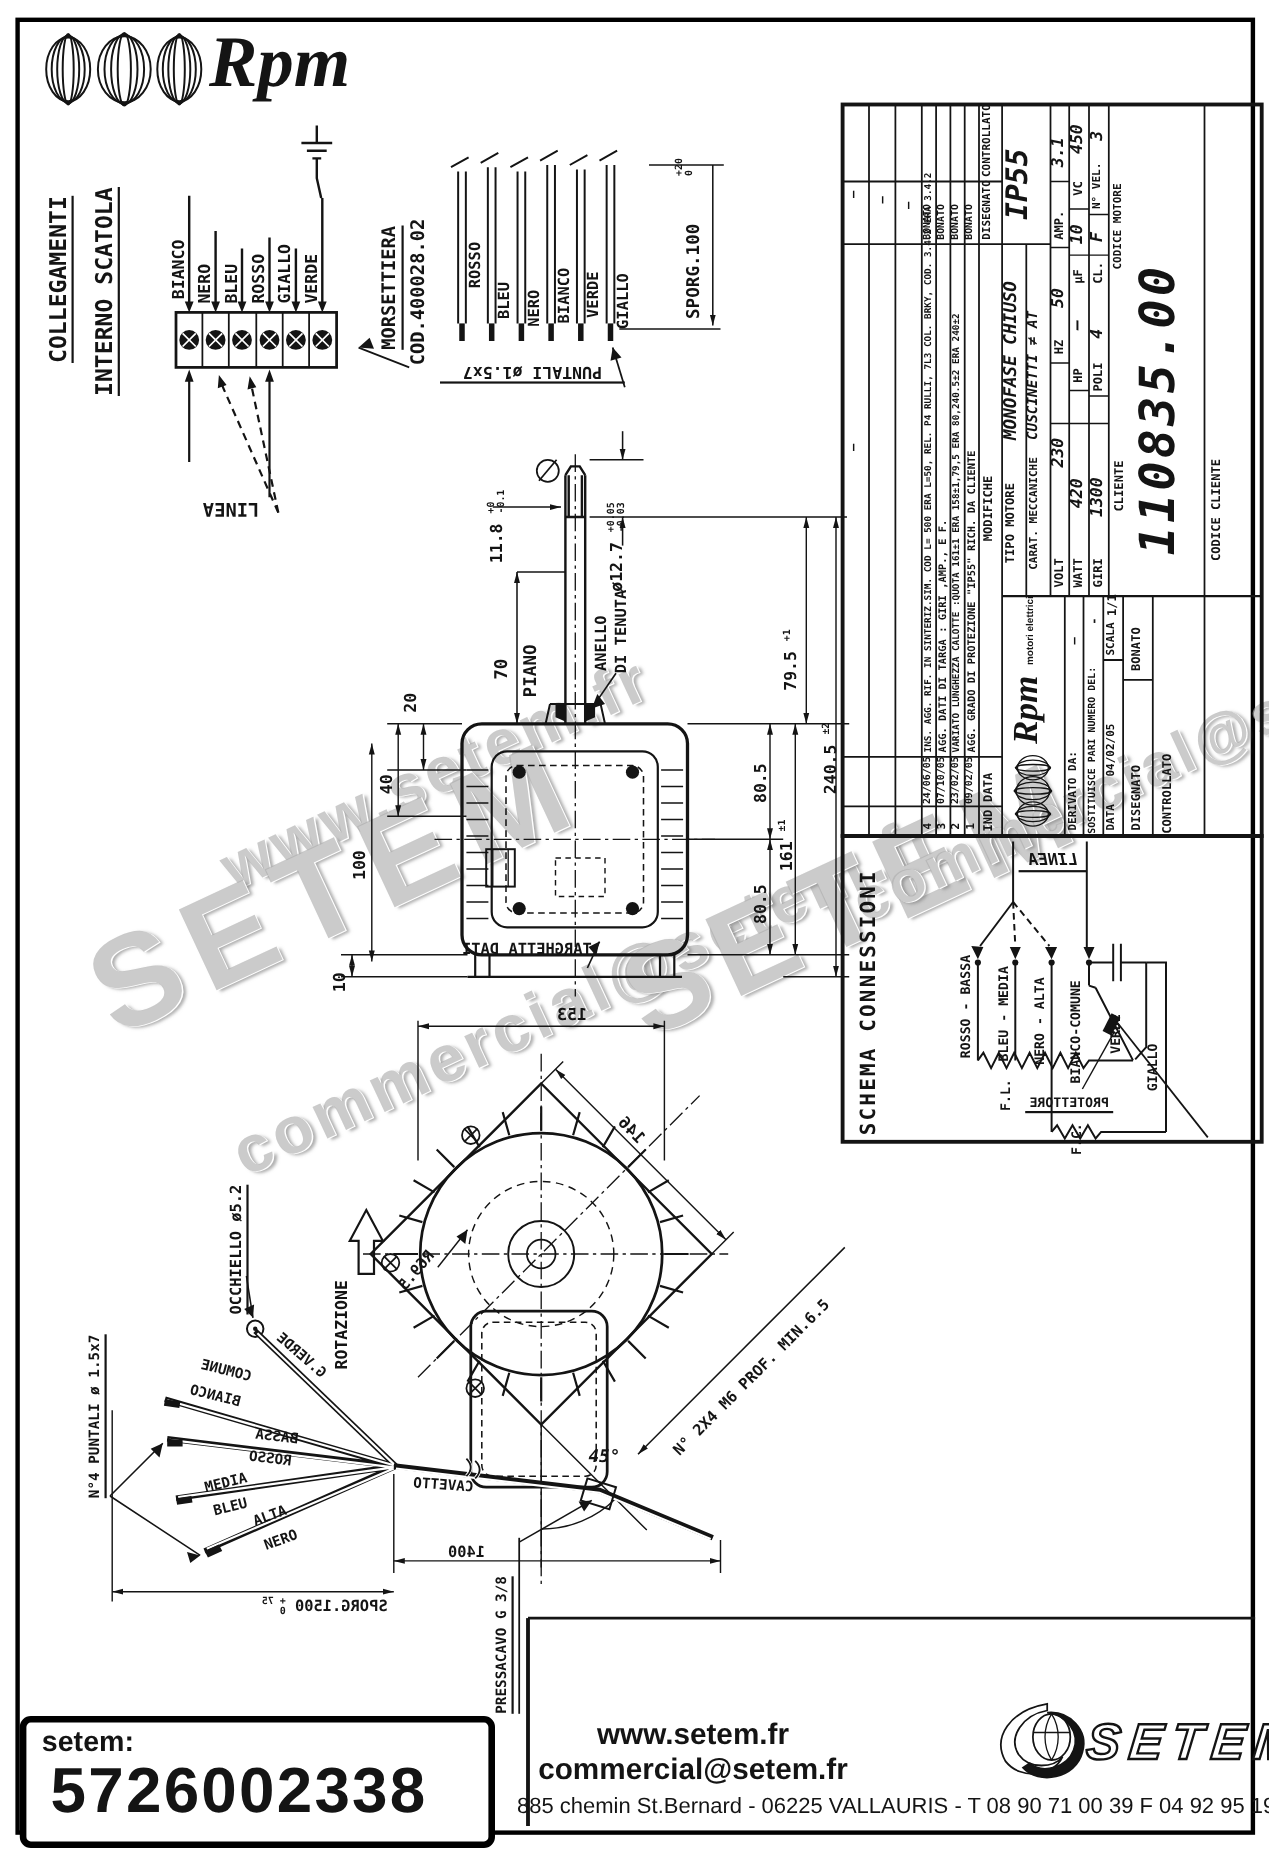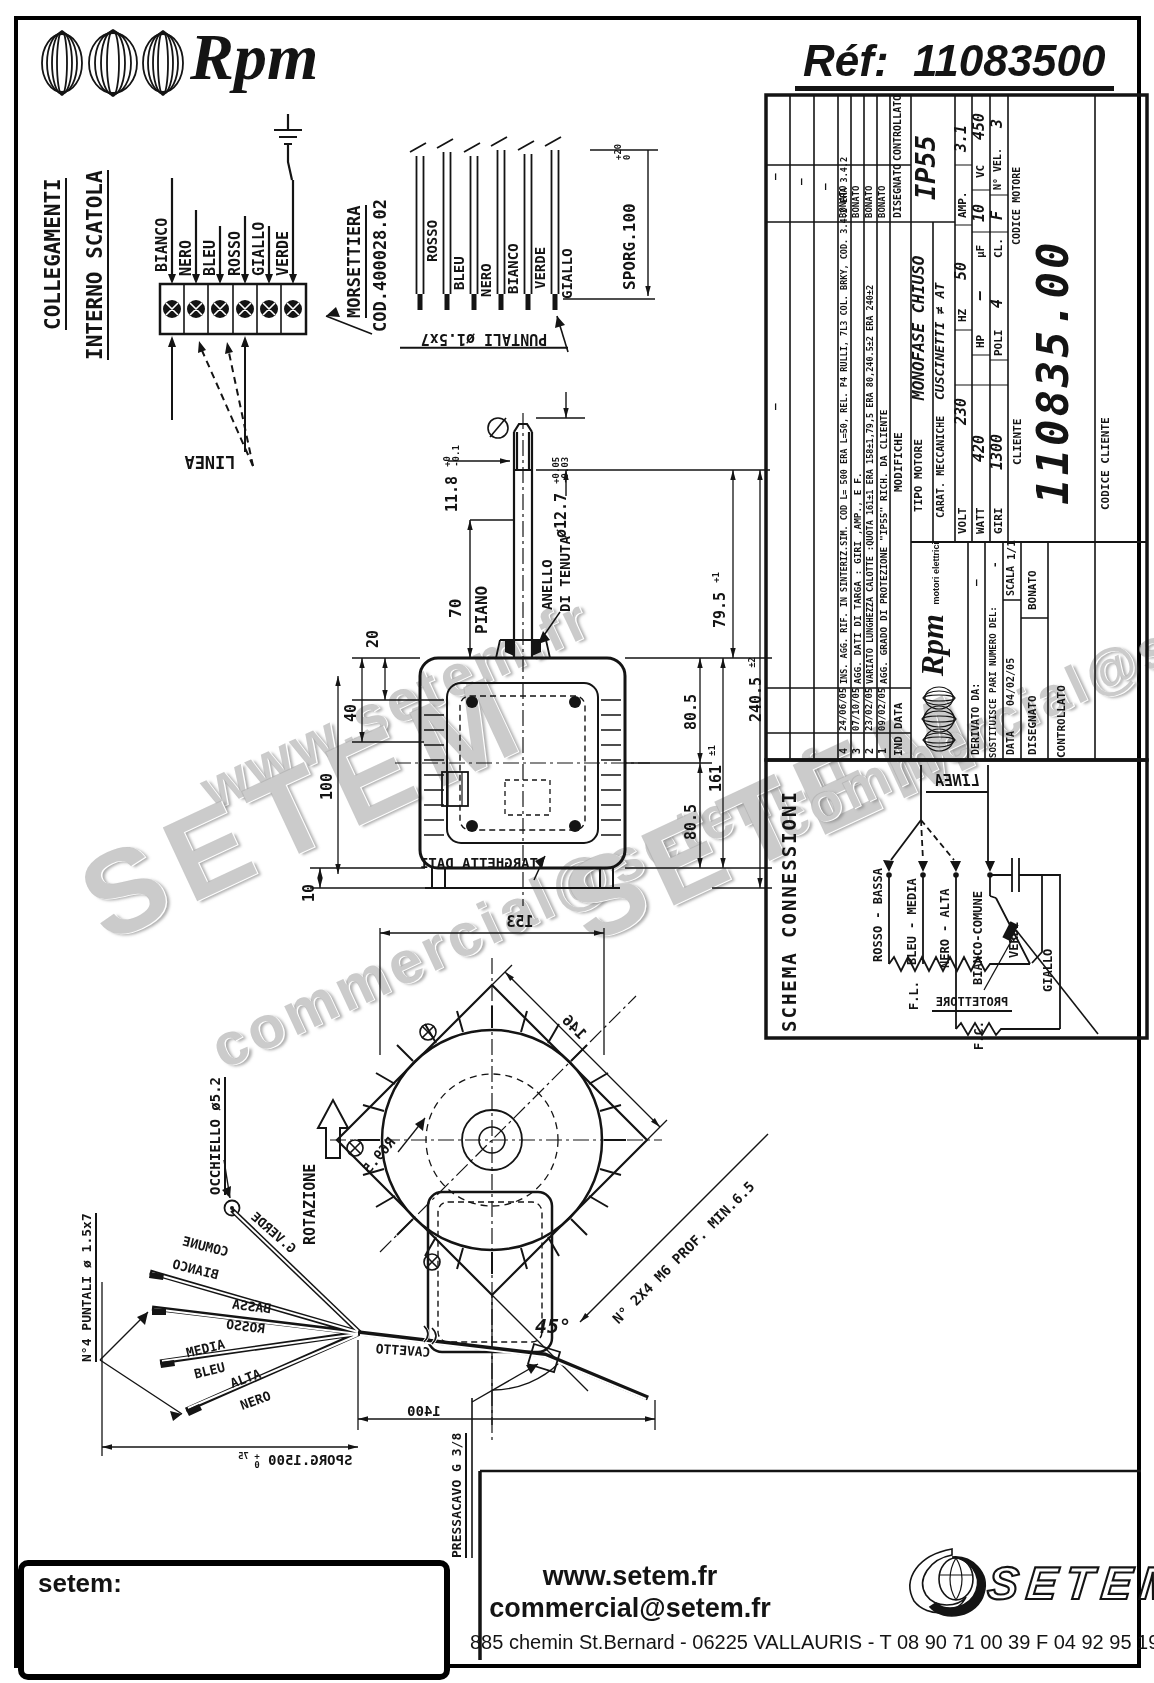--- a/index.html
+++ b/index.html
@@ -332,23 +332,20 @@
         <path d="M52,4 C18,10 2,34 14,56 C28,74 58,70 66,52 C58,62 36,64 26,50 C16,34 30,14 52,10 Z" stroke-width="1.6"></path>
         <path d="M30,62 C44,78 78,72 84,48 C90,28 72,10 52,12 C70,14 82,30 76,46 C70,62 48,68 36,58 Z" stroke-width="1.6" fill="#141414"></path>
         <ellipse cx="56" cy="34" rx="17" ry="21" stroke-width="1.6"></ellipse>
         <path d="M56,13 C48,26 48,42 56,55 M56,13 C64,26 64,42 56,55 M40,30 H72" stroke-width="1.2"></path>
         <text x="92" y="54" font-size="46" font-family="Liberation Sans, sans-serif" font-style="italic" font-weight="bold" letter-spacing="8" fill="#fff" stroke="#141414" stroke-width="2.2" transform="skewX(-6)">SETEM</text>
       </g>
     </g>
   </svg>
 
   <div class="t serif it" style="left:190px;top:22px;font-size:66px;">Rpm</div>
-  <div class="t sans it" style="left:795px;top:38px;font-size:44px;border-bottom:5px solid #141414;padding:0 8px 2px 8px;">
-    <span>Réf:</span>&nbsp;&nbsp;<span>11083500</span>
-  </div>
 
   <div class="t r90 ul" style="left:42px;top:330px;font-size:21px;">COLLEGAMENTI</div>
   <div class="t r90 ul" style="left:84px;top:360px;font-size:21px;">INTERNO SCATOLA</div>
 
   <div class="t r90" style="left:155px;top:272px;font-size:15px;">BIANCO</div>
   <div class="t r90" style="left:179px;top:276px;font-size:15px;">NERO</div>
   <div class="t r90" style="left:203px;top:276px;font-size:15px;">BLEU</div>
   <div class="t r90" style="left:228px;top:276px;font-size:15px;">ROSSO</div>
   <div class="t r90" style="left:252px;top:276px;font-size:15px;">GIALLO</div>
   <div class="t r90" style="left:276px;top:276px;font-size:15px;">VERDE</div>
@@ -402,21 +399,21 @@
   <div class="t r90" style="left:748px;top:722px;font-size:15px;">
     <span>240.5</span> <sup style="font-size:9px;">±2</sup>
   </div>
   <div class="t mx" style="left:430px;top:856px;width:108px;font-size:14px;text-align:center;">TARGHETTA DATI</div>
 
   <div class="t r90 ul" style="left:208px;top:1195px;font-size:14px;">OCCHIELLO ø5.2</div>
   <div class="t r90" style="left:303px;top:1245px;font-size:15px;">ROTAZIONE</div>
   <div class="t" style="left:358px;top:1148px;font-size:14px;transform:rotate(-50deg) scaleX(-1);">R69.5</div>
   <div class="t mx" style="left:492px;top:915px;width:56px;font-size:15px;text-align:center;">153</div>
   <div class="t" style="left:560px;top:1020px;font-size:15px;transform:rotate(45deg) scaleX(-1);">146</div>
-  <div class="t it" style="left:535px;top:1316px;font-size:20px;">45°</div>
+  <div class="t it" style="left:535px;top:1316px;font-size:16px;">45°</div>
   <div class="t" style="left:610px;top:1316px;font-size:14px;transform:rotate(-45deg);transform-origin:0 0;">N° 2X4 M6 PROF. MIN.6.5</div>
   <div class="t" style="left:246px;top:1226px;font-size:13px;transform:rotate(41deg) scaleX(-1);">G.VERDE</div>
   <div class="t" style="left:182px;top:1240px;font-size:13px;transform:rotate(14deg) scaleX(-1);">COMUNE</div>
   <div class="t" style="left:172px;top:1263px;font-size:13px;transform:rotate(14deg) scaleX(-1);">BIANCO</div>
   <div class="t" style="left:232px;top:1300px;font-size:13px;transform:rotate(7deg) scaleX(-1);">BASSA</div>
   <div class="t" style="left:226px;top:1320px;font-size:13px;transform:rotate(7deg) scaleX(-1);">ROSSO</div>
   <div class="t" style="left:186px;top:1342px;font-size:13px;transform:rotate(-14deg);">MEDIA</div>
   <div class="t" style="left:194px;top:1364px;font-size:13px;transform:rotate(-14deg);">BLEU</div>
   <div class="t" style="left:230px;top:1372px;font-size:13px;transform:rotate(-20deg);">ALTA</div>
   <div class="t" style="left:240px;top:1394px;font-size:13px;transform:rotate(-20deg);">NERO</div>
@@ -529,17 +526,18 @@
   <div class="t r90" style="left:939px;top:968px;font-size:12px;">NERO - ALTA</div>
   <div class="t r90" style="left:972px;top:985px;font-size:12px;">BIANCO-COMUNE</div>
   <div class="t r90" style="left:1008px;top:958px;font-size:12px;">VERDE</div>
   <div class="t r90" style="left:1042px;top:992px;font-size:12px;">GIALLO</div>
   <div class="t r90" style="left:908px;top:1010px;font-size:12px;">F.L.</div>
   <div class="t r90" style="left:973px;top:1050px;font-size:12px;">F.C.</div>
   <div class="t mx ul" style="left:932px;top:996px;width:80px;font-size:12px;text-align:center;">PROTETTORE</div>
 
   <div style="position:absolute;left:18px;top:1560px;width:420px;height:108px;border:6px solid #000;border-radius:10px;background:#fff;z-index:4;">
     <div class="t sans" style="position:absolute;left:14px;top:4px;font-size:26px;font-weight:bold;">setem:</div>
+    <div class="t sans" style="position:absolute;left:22px;top:32px;font-size:58px;font-weight:bold;letter-spacing:2px;">5726002338</div>
   </div>
   <div class="t sans" style="left:480px;top:1562px;width:300px;font-size:27px;text-align:center;">www.setem.fr</div>
   <div class="t sans" style="left:480px;top:1594px;width:300px;font-size:27px;text-align:center;">commercial@setem.fr</div>
   <div class="t sans" style="left:470px;top:1632px;width:670px;font-size:20px;font-weight:normal;text-align:center;">885 chemin St.Bernard  -  06225 VALLAURIS  -  T 08 90 71 00 39   F 04 92 95 19 39</div>
 </div>
 
 </body></html>

